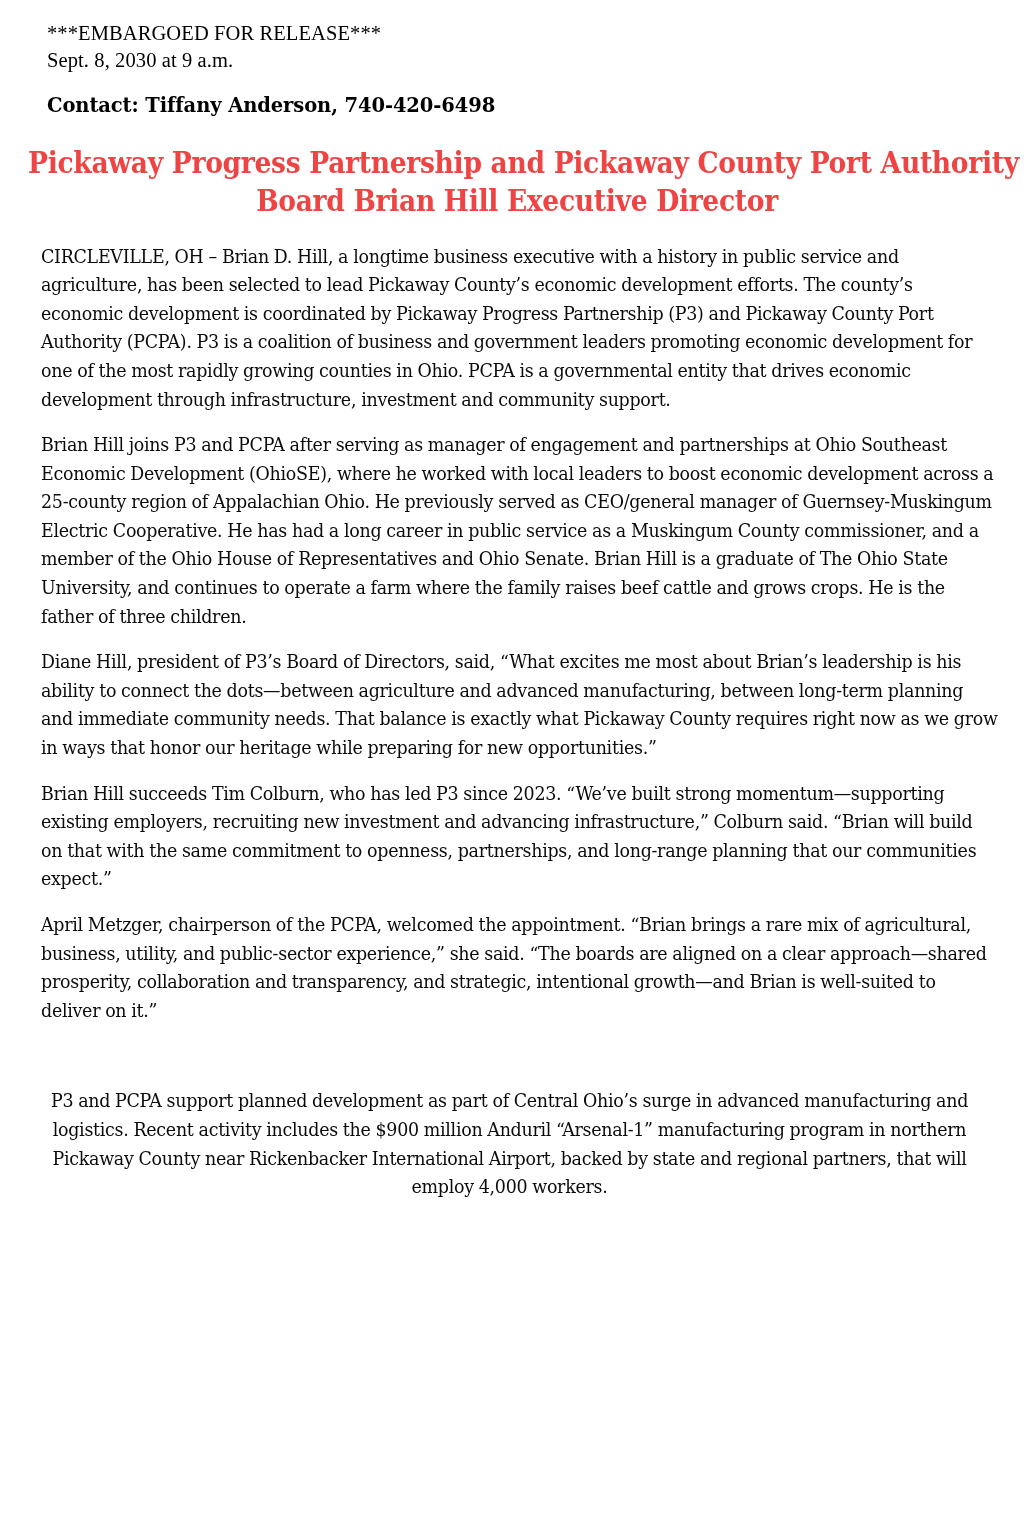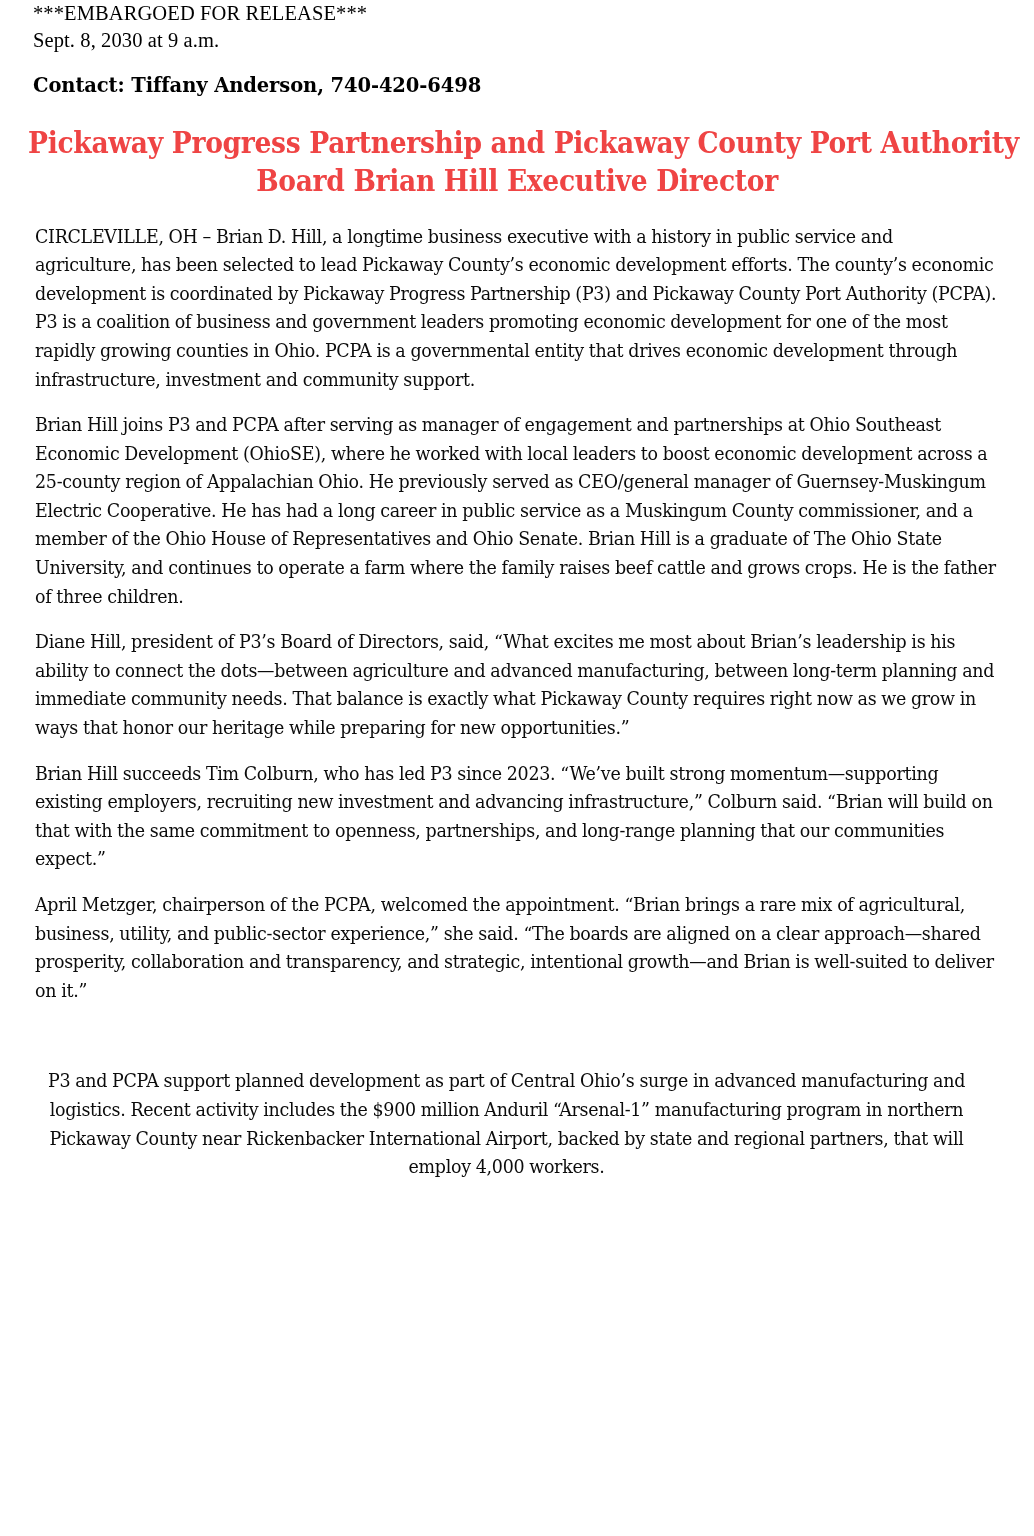--- a/index.html
+++ b/index.html
@@ -52,21 +52,22 @@
     position: absolute;
     top: 14px;
     right: 112px;
     width: 165px;
     height: 155px;
   }
   .logo svg { display: block; width: 165px; height: 155px; }
 
   
   .meta {
-    padding: 0 33px;
+    padding: 0 47px;
+    margin-top: 20px;
   }
   .embargo-line {
     font-family: "Liberation Serif", "DejaVu Serif", serif;
     font-size: 20.5px;
     line-height: 1.33;
     margin: 0;
     letter-spacing: 0.1px;
   }
   .contact-line {
     font-family: "DejaVu Serif", "Liberation Serif", serif;
@@ -95,21 +96,21 @@
 
   
   .body-copy {
     margin: 22px 0 0 0;
     padding: 0 36px 0 33px;
   }
   .body-copy p {
     font-family: "DejaVu Serif Condensed", "Liberation Serif", "DejaVu Serif", serif;
     font-size: 19.4px;
     line-height: 28.6px;
-    margin: 0 0 17px 2px;
+    margin: 0 0 17px 8px;
     letter-spacing: -0.28px;
     text-align: left;
     word-spacing: -0.3px;
     color: #0b0b0b;
   }
   .body-copy p:last-child { margin-bottom: 0; }
 
   
   .closing-block {
     margin-top: 62px;

